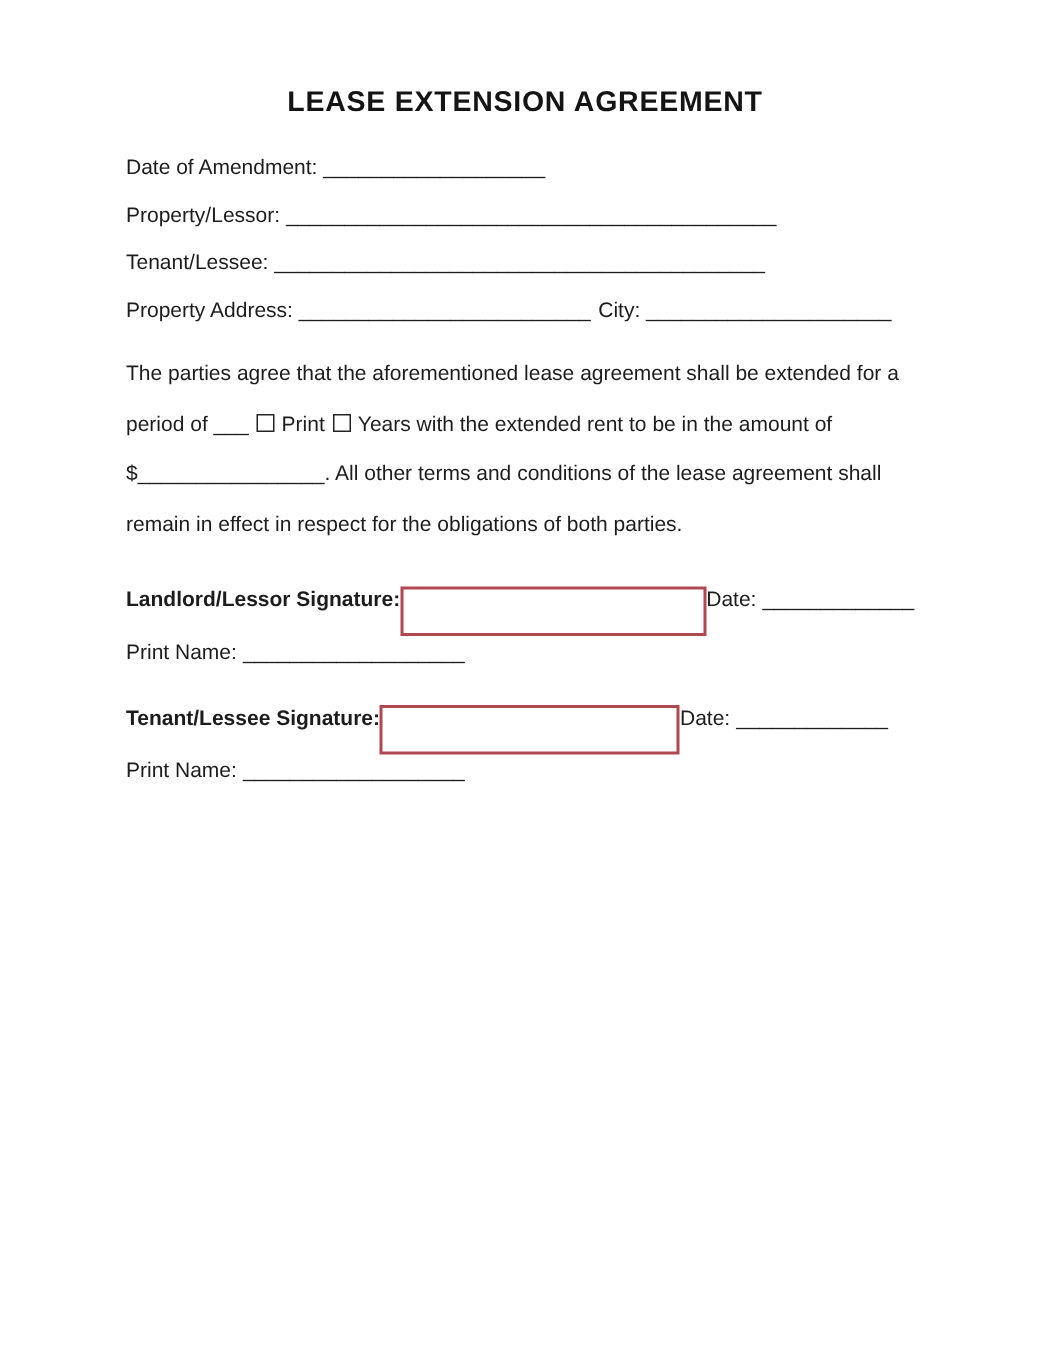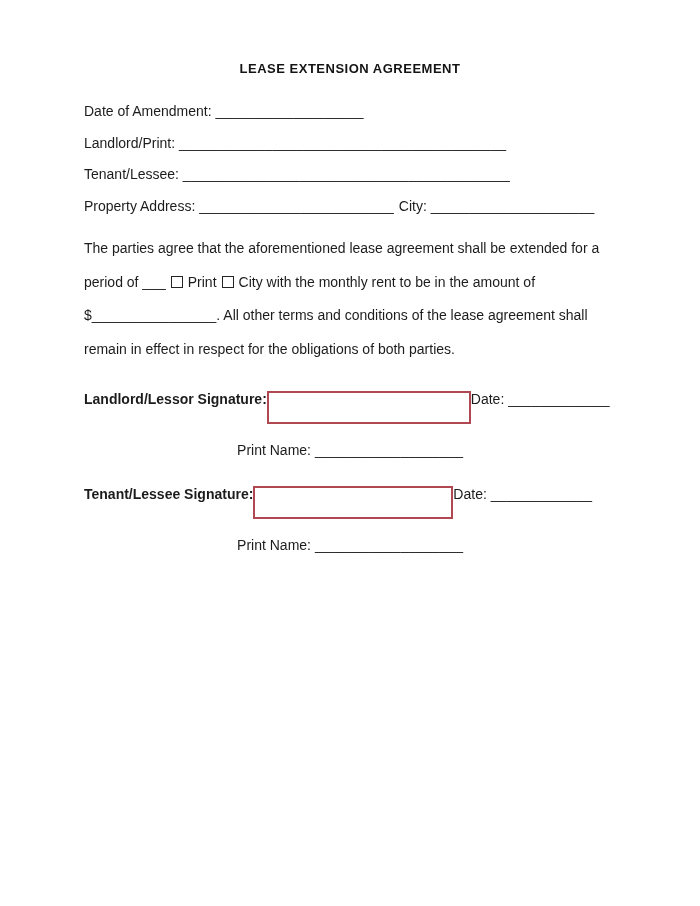--- a/index.html
+++ b/index.html
@@ -15,21 +15,21 @@
     background: #ffffff;
     padding: 58px 84px 0 84px;
     font-family: "Liberation Sans", "DejaVu Sans", sans-serif;
     font-size: 14px;
     color: #1c1c1c;
     overflow: hidden;
   }
   .doc-title {
     margin: 0;
     text-align: center;
-    font-size: 13px;
+    font-size: 19px;
     font-weight: 700;
     letter-spacing: 0.5px;
     color: #141414;
     line-height: 22px;
   }
   .fields {
     margin-top: 16px;
   }
   .field-row {
     line-height: 31.5px;
@@ -80,62 +80,60 @@
   .sig-box.landlord { width: 200px; }
   .sig-box.tenant { width: 196px; }
   .date-label {
     line-height: 17px;
   }
   .date-blank {
     margin-left: 4px;
     line-height: 17px;
   }
   .print-row {
-    margin-top: 16px;
     line-height: 20px;
     white-space: nowrap;
-    text-align: center;
   }
   .print-blank {
     margin-left: 4px;
   }
 </style>
 </head>
 <body>
 
 <div class="page">
 
   <h1 class="doc-title">LEASE EXTENSION AGREEMENT</h1>
 
   <div class="fields">
 
     <div class="field-row">
       <span>Date of Amendment: </span><span class="blank">___________________</span>
     </div>
 
     <div class="field-row">
-      <span>Landlord/Print: </span><span class="blank">__________________________________________</span>
+      <span>Property/Lessor: </span><span class="blank">__________________________________________</span>
     </div>
 
     <div class="field-row">
       <span>Tenant/Lessee: </span><span class="blank">__________________________________________</span>
     </div>
 
     <div class="field-row">
       <span>Property Address: </span><span class="blank">_________________________</span><span class="label2">City: </span><span class="blank">_____________________</span>
     </div>
 
 
 
   </div>
 
   <div class="paragraph">
     <div class="para-line">The parties agree that the aforementioned lease agreement shall be extended for a</div>
     <div class="para-line">
-      <span>period of ___</span><span class="checkbox"></span><span>Print</span><span class="checkbox"></span><span>City with the monthly rent to be in the amount of</span>
+      <span>period of ___</span><span class="checkbox"></span><span>Print</span><span class="checkbox"></span><span>Years with the extended rent to be in the amount of</span>
     </div>
     <div class="para-line">$________________. All other terms and conditions of the lease agreement shall</div>
     <div class="para-line">remain in effect in respect for the obligations of both parties.</div>
   </div>
 
   <div class="sig-row">
     <span class="sig-label">Landlord/Lessor Signature:</span>
       <span class="sig-box landlord"></span>
       <span class="date-label">Date:</span>
       <span class="date-blank blank">_____________</span>

